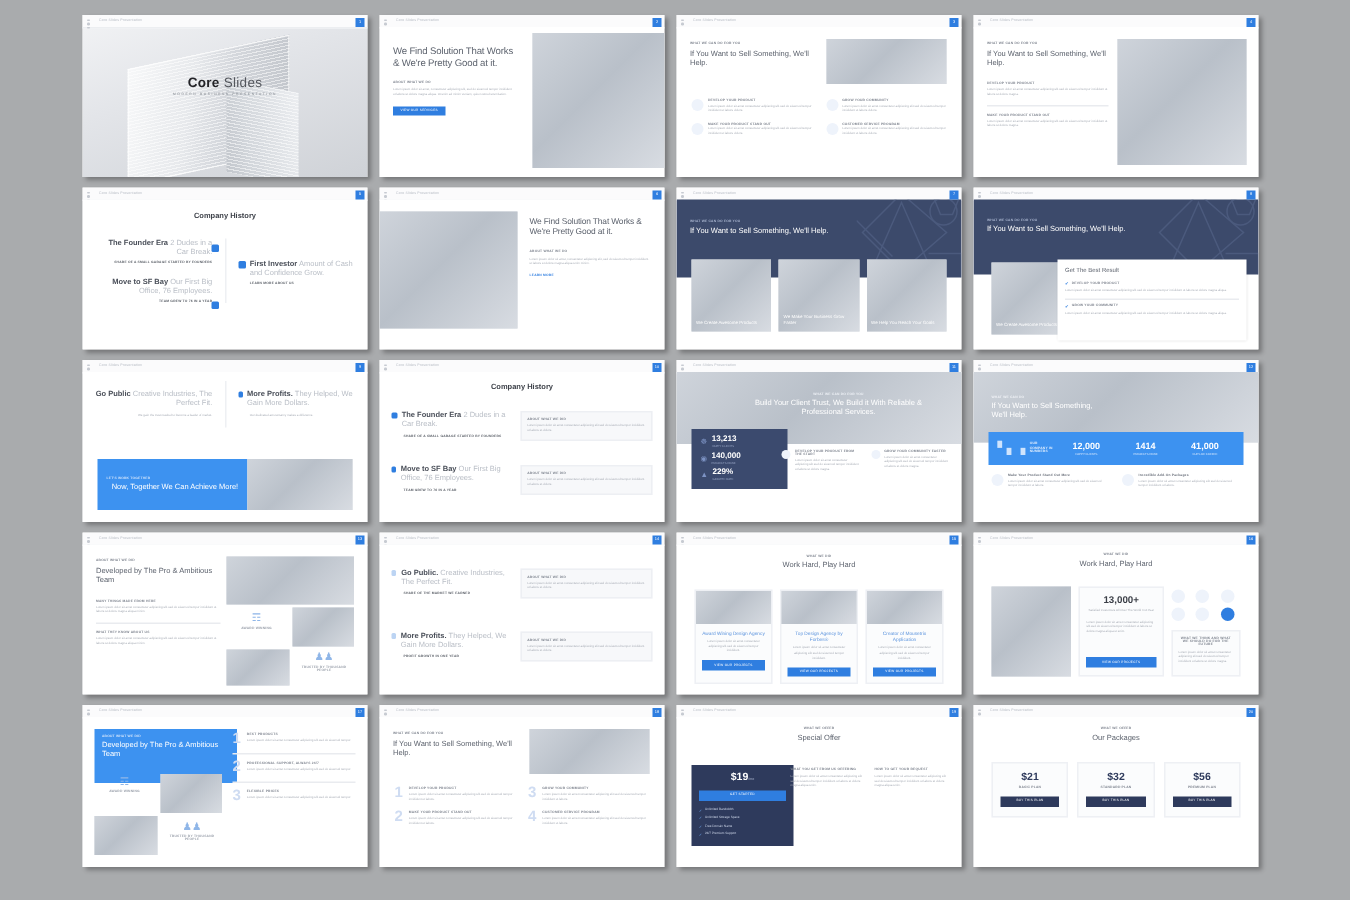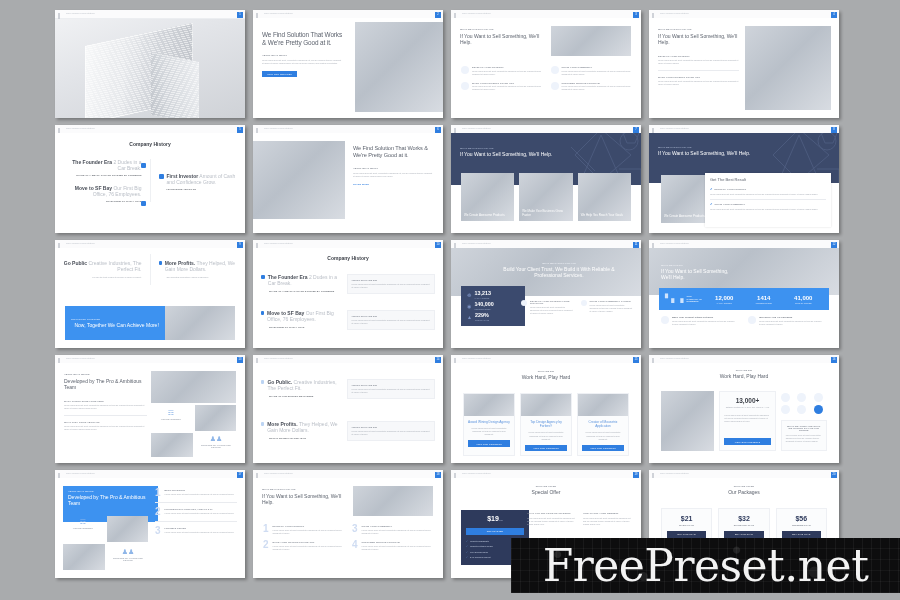--- a/index.html
+++ b/index.html
@@ -104,20 +104,24 @@
   <div class="grid">
 
     <div class="slide">
       <div class="cover">
         <div class="bldg">
             <div class="stripes"></div>
           </div>
         <div class="bldg2">
             <div class="stripes"></div>
           </div>
+        <div class="title">
+          <b><span style="font-weight:bold;color:#232327">Core</span> <span>Slides</span></b>
+          <em>MODERN BUSINESS PRESENTATION</em>
+        </div>
       </div>
       <div class="sbar">
         <span class="dots"><i></i><i></i><i></i></span>
         <span class="ttl">Core Slides Presentation</span>
       </div>
       <div class="pgbadge">1</div>
     </div>
 
     <div class="slide">
       <div class="sbar">
@@ -840,17 +844,14 @@
                 <span class="btn wide dk">BUY THIS PLAN</span>
               </div>
           </div>
         </div>
       </div>
       <div class="pgbadge">20</div>
     </div>
 
   </div>
 
-  <div class="wm">
-    <span>FreePreset.net</span>
-  </div>
 
 </div>
 
 </body></html>

